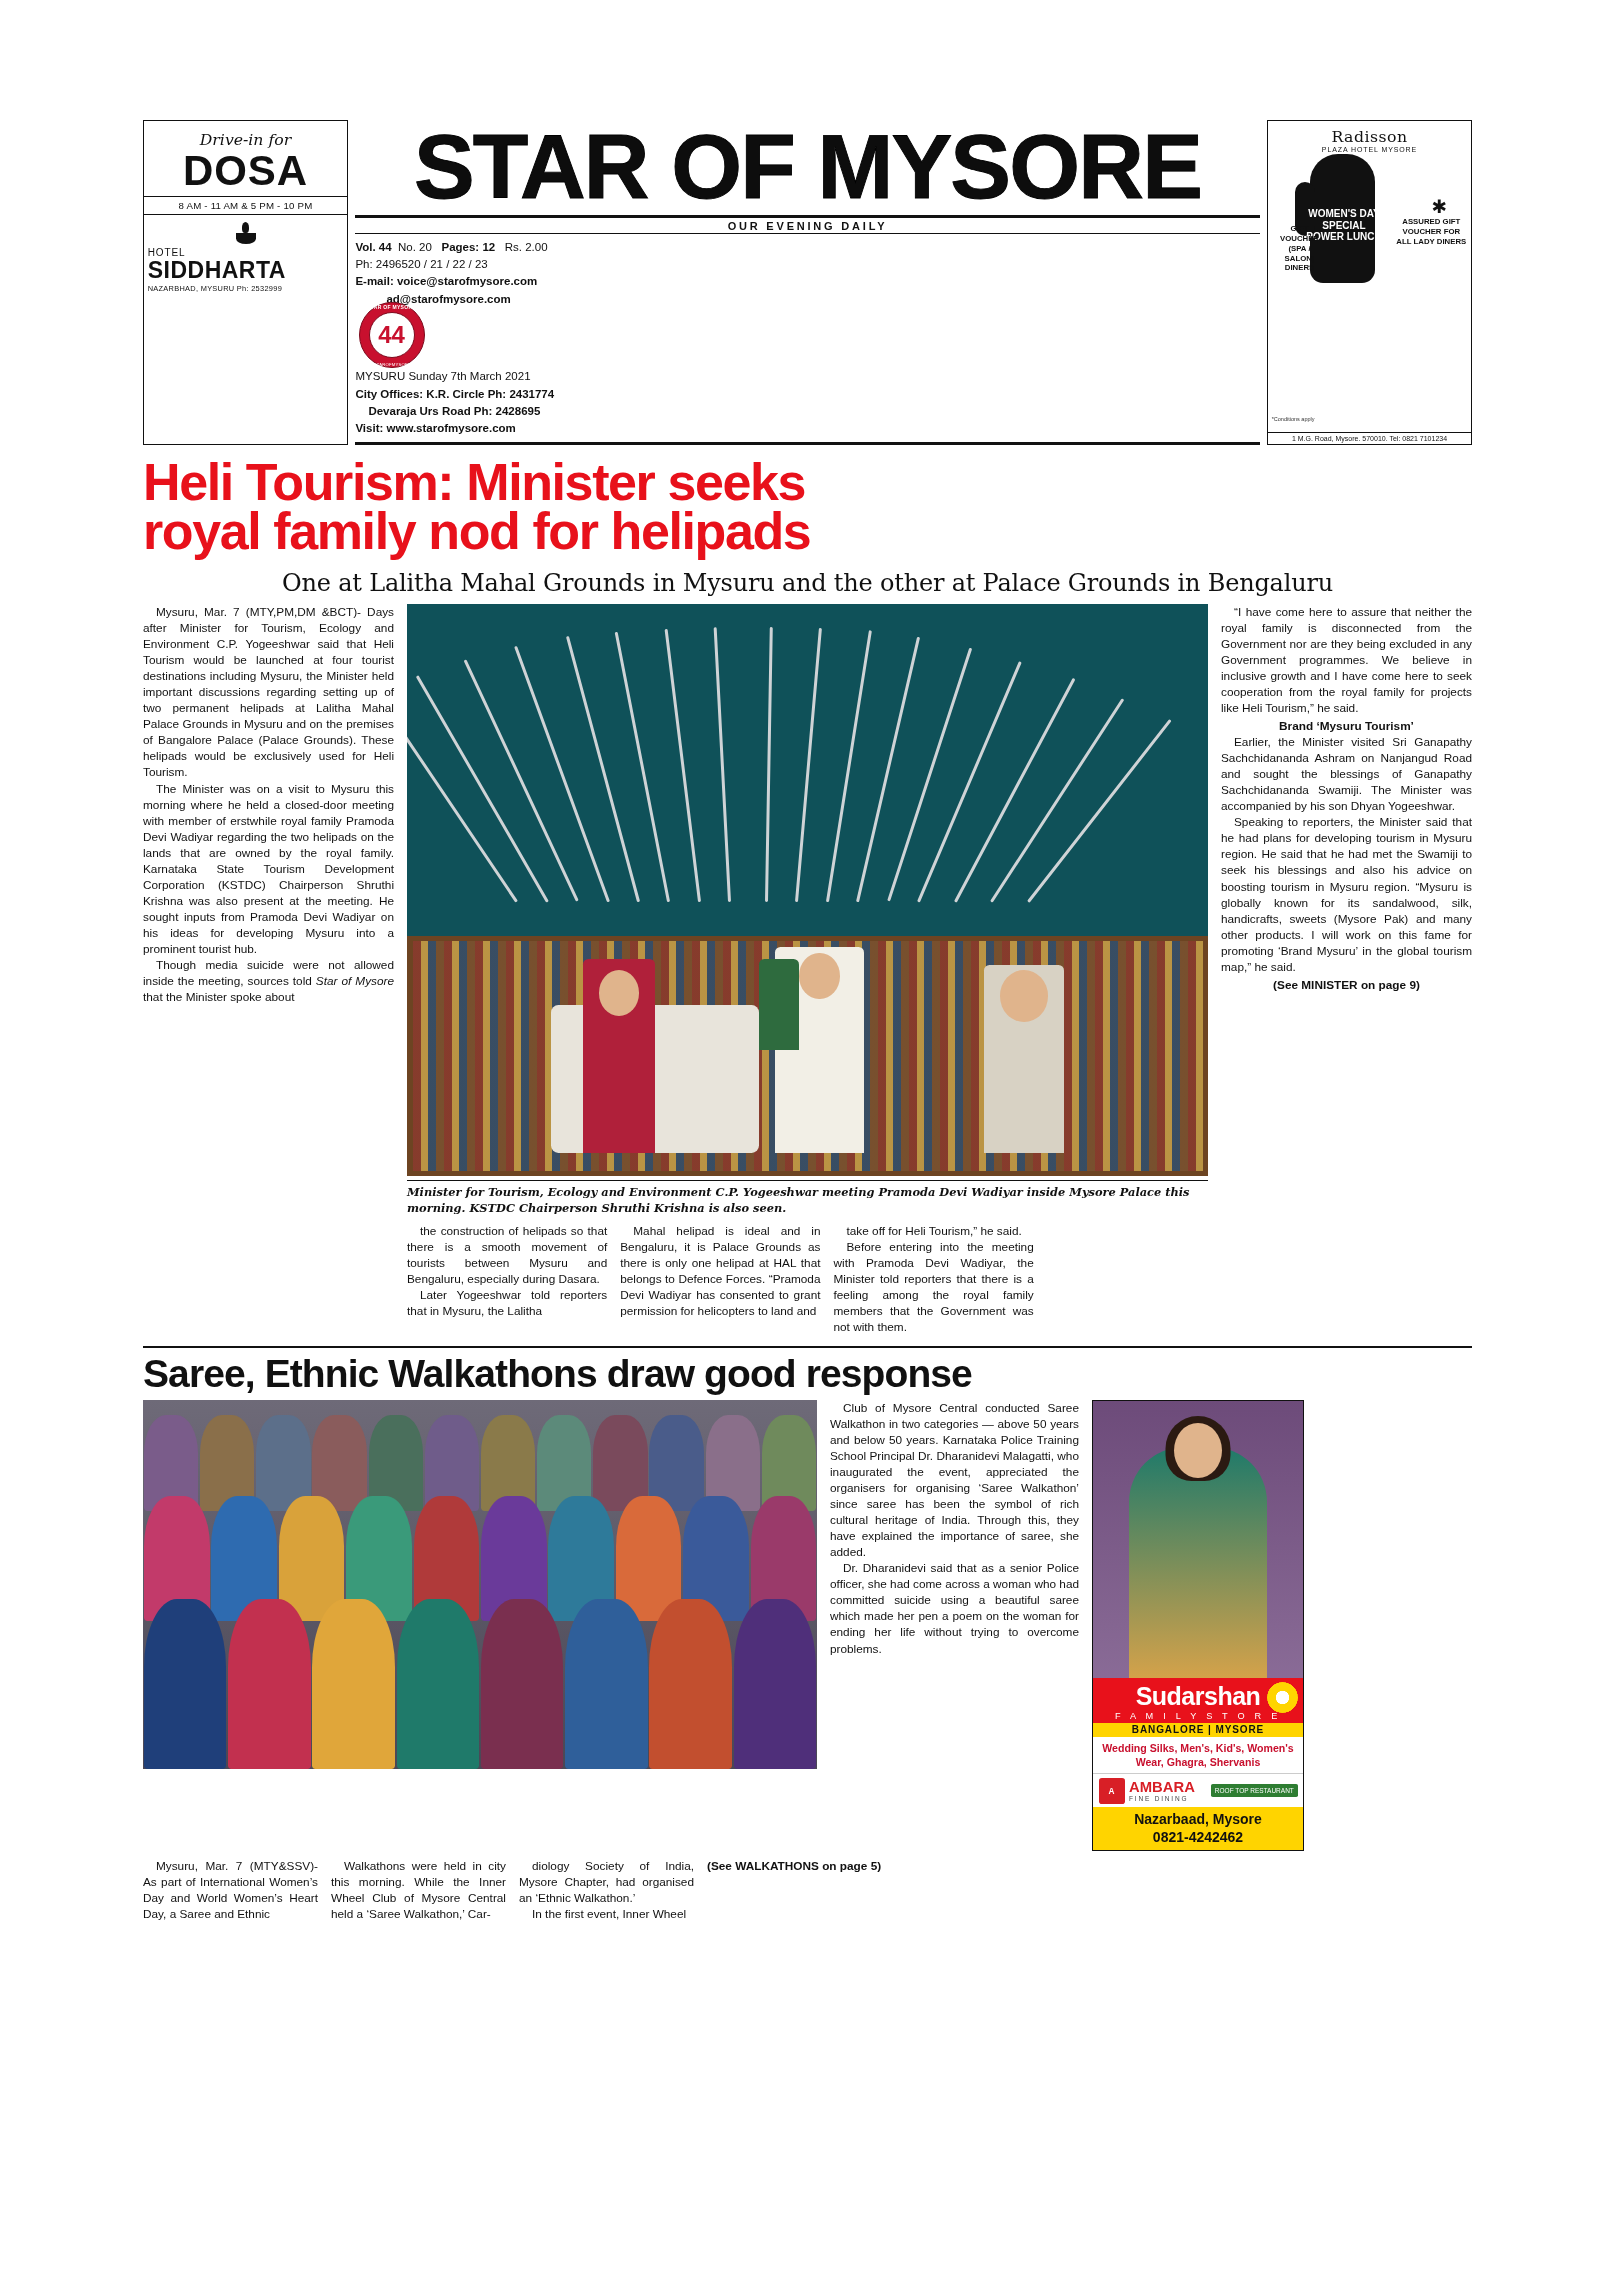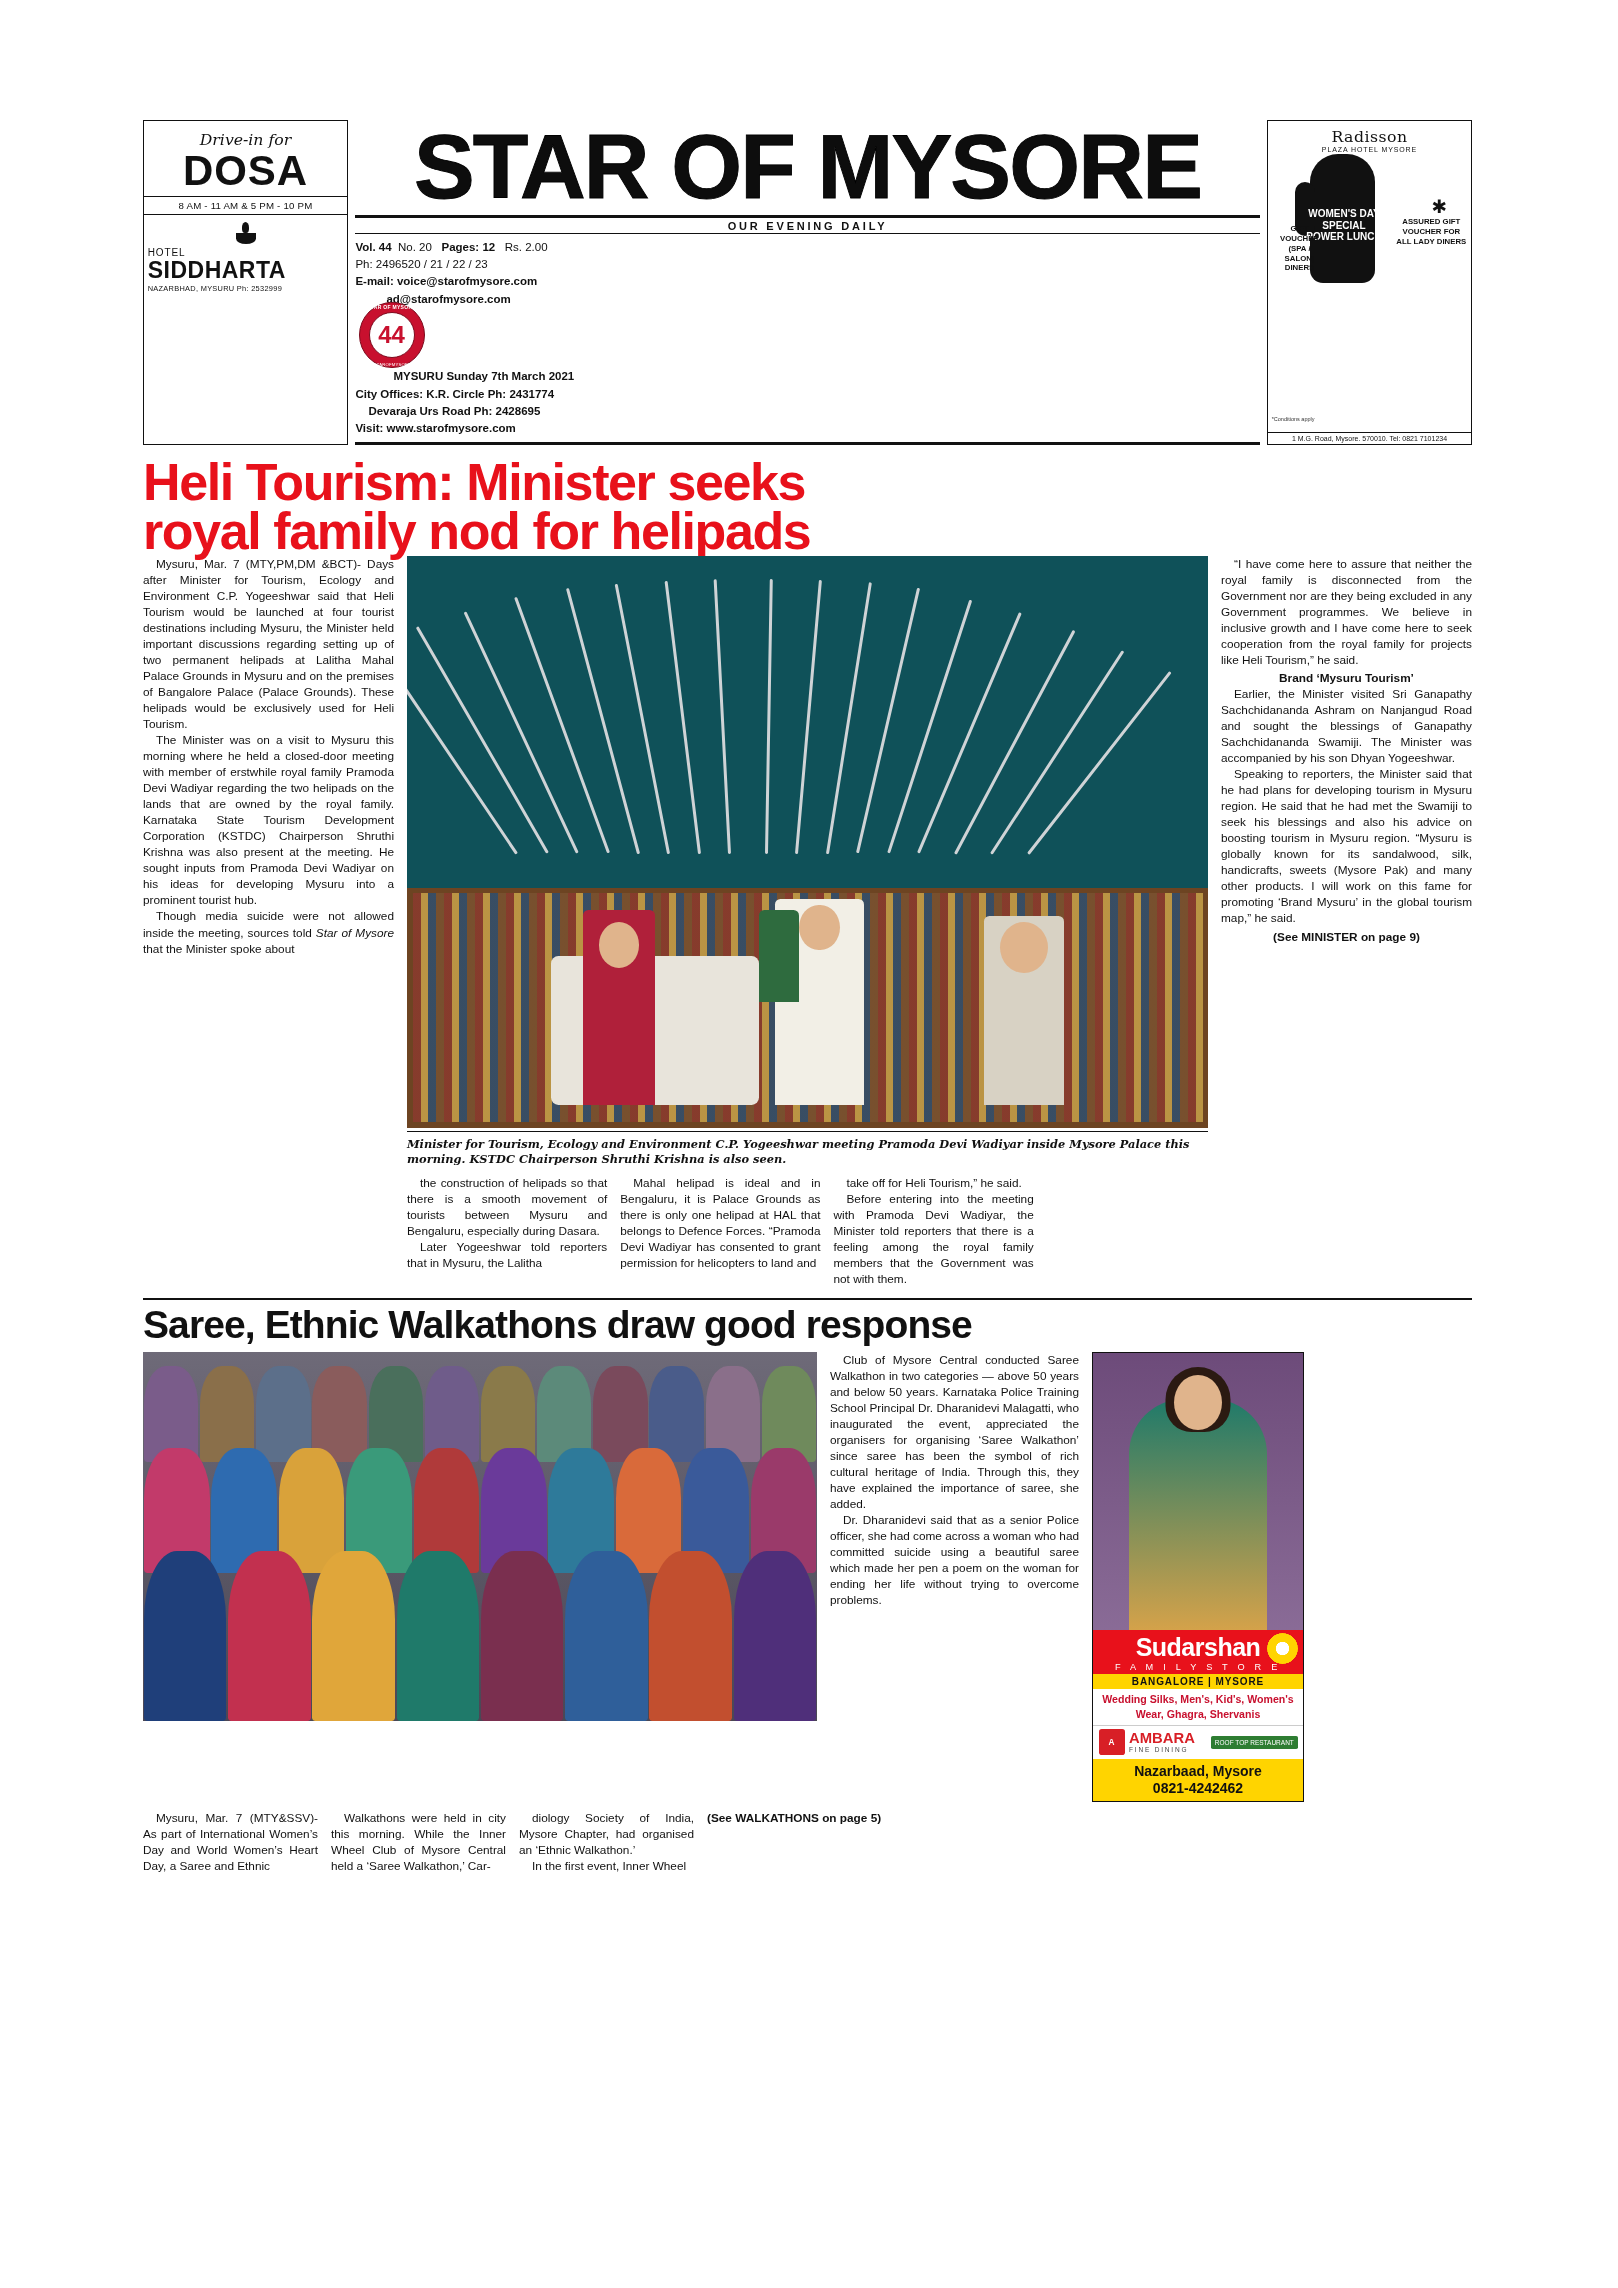--- a/index.html
+++ b/index.html
@@ -127,21 +127,21 @@
   }
   .emblem .toptext {
     position:absolute; top:1.8px; left:0; right:0; text-align:center;
     font-size:5px; color:#fff; font-weight:bold; letter-spacing:0.3px;
   }
   .emblem .bottext {
     position:absolute; bottom:1.8px; left:0; right:0; text-align:center;
     font-size:4.2px; color:#fff; letter-spacing:0.2px;
   }
   .inforight { width: 46%; line-height: 1.5; text-align: left; }
-  .inforight .r-head { font-weight: bold; margin-left: 38px; }
+  .inforight .r-head { font-weight: normal; }
   .rule-bottom { border-top: 3.7px solid #111; margin-top: 4.6px; }
 
   .ad-right {
     width: 205px; border: 1.8px solid #111; position: relative; overflow:hidden;
     background: #fff;
   }
   .rad-top {
     font-family: "DejaVu Serif", serif; font-size: 15.7px; text-align: center;
     padding-top: 5.5px; letter-spacing: 0.5px;
   }
@@ -343,20 +343,21 @@
       </div>
       <div class="cond">*Conditions apply</div>
       <div class="rad-bottom">1 M.G. Road, Mysore. 570010. Tel: 0821 7101234</div>
     </div>
   </div>
 
   <div class="headline">
     <div>Heli Tourism: Minister seeks</div>
     <div>royal family nod for helipads</div>
   </div>
+  <div class="subhead">One at Lalitha Mahal Grounds in Mysuru and the other at Palace Grounds in Bengaluru</div>
 
   <div class="cols3">
     <div class="col colA">
       <p class="first">Mysuru, Mar. 7 (MTY,PM,DM &amp;BCT)- Days after Minister for Tourism, Ecology and Environment C.P. Yogeeshwar said that Heli Tourism would be launched at four tourist destinations including Mysuru, the Minister held important discussions regarding setting up of two permanent helipads at Lalitha Mahal Palace Grounds in Mysuru and on the premises of Bangalore Palace (Palace Grounds). These helipads would be exclusively used for Heli Tourism.</p>
       <p>The Minister was on a visit to Mysuru this morning where he held a closed-door meeting with member of erstwhile royal family Pramoda Devi Wadiyar regarding the two helipads on the lands that are owned by the royal family. Karnataka State Tourism Development Corporation (KSTDC) Chairperson Shruthi Krishna was also present at the meeting. He sought inputs from Pramoda Devi Wadiyar on his ideas for developing Mysuru into a prominent tourist hub.</p>
       <p>
         <span>Though media suicide were not allowed inside the meeting, sources told </span><span class="italic">Star of Mysore</span><span> that the Minister spoke about</span>
       </p>
     </div>
 

